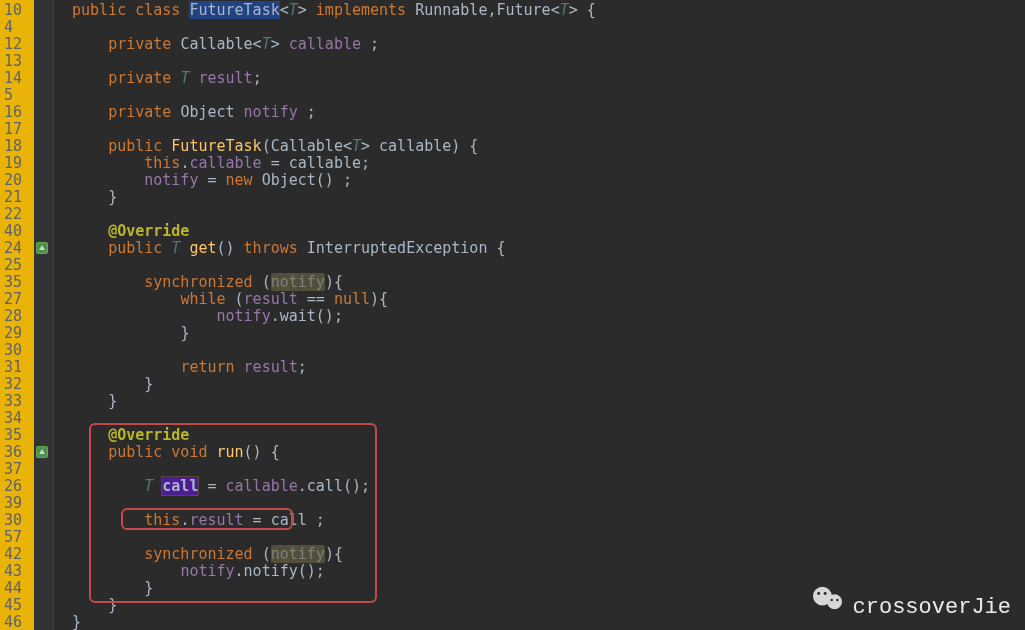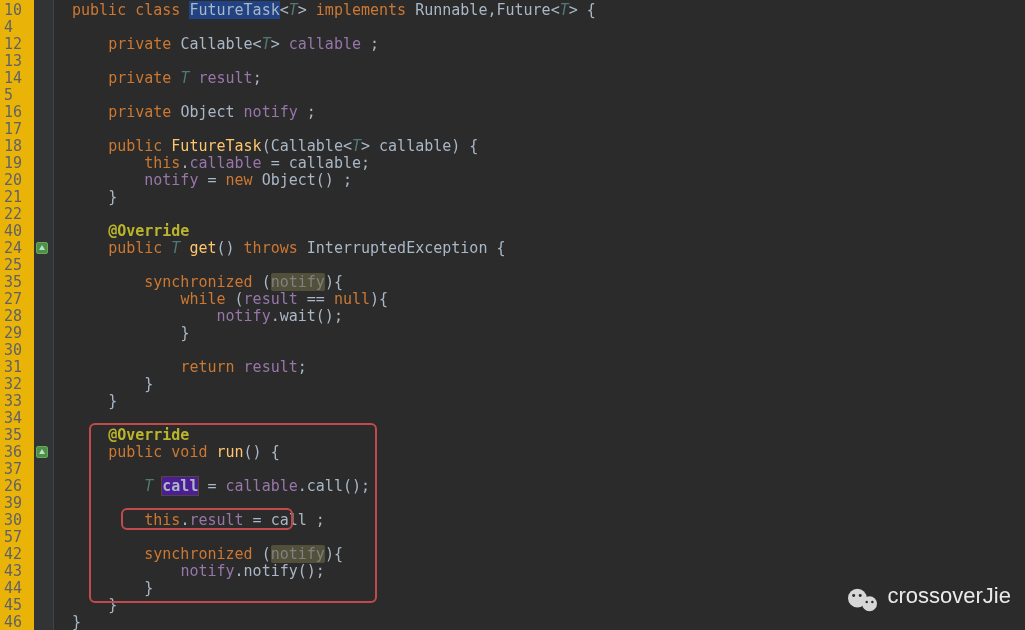--- a/index.html
+++ b/index.html
@@ -80,25 +80,25 @@
   .red-box {
     position: absolute;
     border: 2px solid #c34a4a;
     border-radius: 6px;
     pointer-events: none;
   }
   .watermark {
     position: absolute;
     right: 14px; bottom: 14px;
     color: #ffffff;
-    font-family: Liberation Sans, sans-serif;
+    font-family: Liberation Mono, monospace;
     font-size: 22px;
     opacity: 0.9;
     display: flex;
-    align-items: flex-start;
+    align-items: flex-end;
     gap: 8px;
   }
   .watermark svg { width: 34px; height: 28px; }
 </style>
 </head>
 <body>
 
 <div class="editor">
   <div class="gutter" id="gutter">
       <div>10</div>

